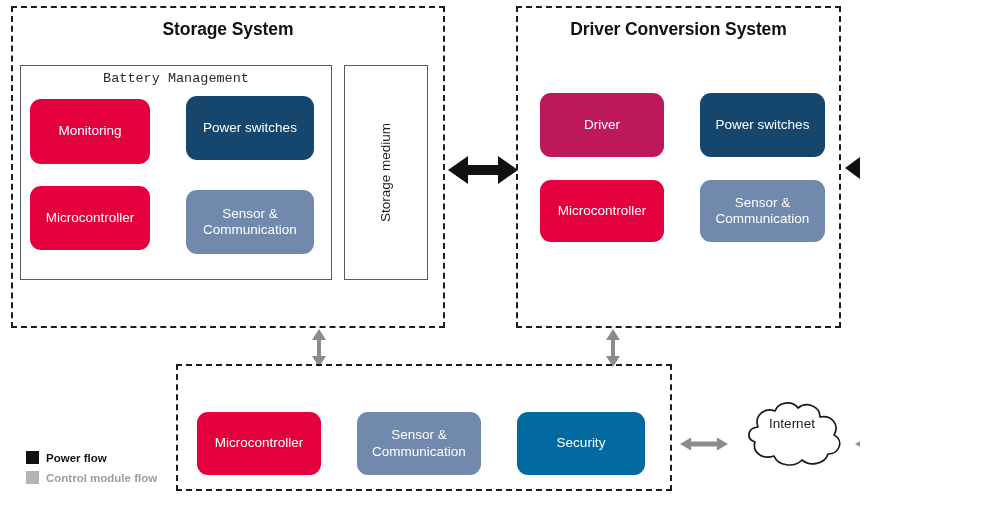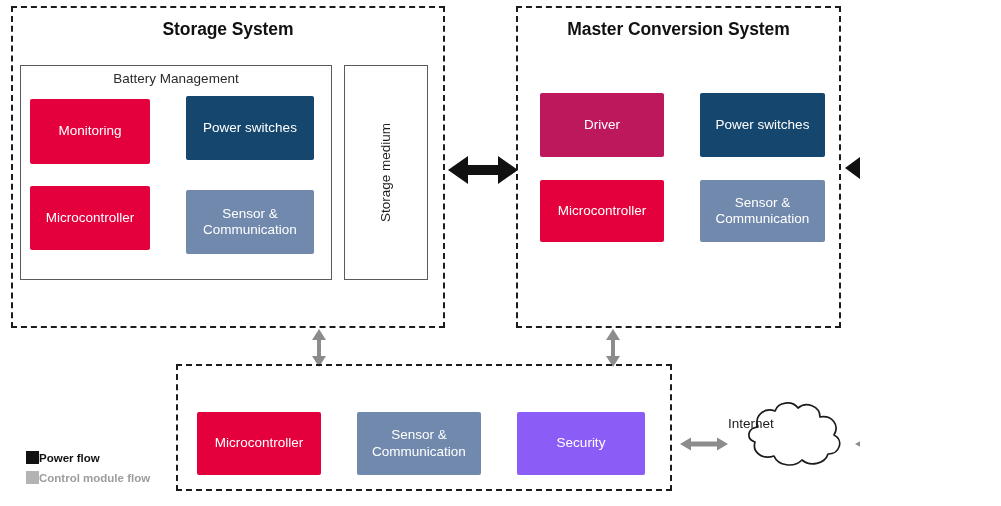--- a/index.html
+++ b/index.html
@@ -39,25 +39,26 @@
     color: #111111;
     text-align: center;
     letter-spacing: -0.1px;
     white-space: nowrap;
   }
 
   .sub-title {
     color: #2b2b2b;
     text-align: center;
     white-space: nowrap;
+    font-family: Liberation Mono, monospace;
   }
 
   
   .blk {
-    border-radius: 2px;
+    border-radius: 11px;
     color: #ffffff;
     display: flex;
     align-items: center;
     justify-content: center;
     text-align: center;
     line-height: 1.22;
     font-size: 13.5px;
     padding: 16px 4px;
   }
   .blk.two-line { line-height: 1.2; }
@@ -85,35 +86,37 @@
     justify-content: center;
     font-weight: bold;
     font-size: 19px;
     color: #111;
   }
 
   
   .legend-row {
     display: flex;
     align-items: center;
+    gap: 7px;
     white-space: nowrap;
   }
   .legend-swatch {
     width: 13px; height: 13px;
     flex: 0 0 auto;
   }
   .legend-label {
     font-size: 11.5px;
     font-weight: bold;
   }
 
   
   .cloud-label {
     position: absolute;
     width: 100%;
+    text-align: center;
     font-size: 13.5px;
     color: #1c1c1c;
     white-space: nowrap;
   }
   .util-label {
     position: absolute;
     width: 100%;
     text-align: center;
     font-size: 13px;
     color: #1c1c1c;
@@ -148,21 +151,21 @@
   <div class="abs solid-box vtext" style="left:344px; top:65px; width:84px; height:215px;">
     <span>Storage medium</span>
   </div>
 
   <svg class="abs" style="left:448px; top:152px; width:70px; height:36px;" viewBox="0 0 70 36">
     <path d="M0 18 L20 4 L20 13 L50 13 L50 4 L70 18 L50 32 L50 23 L20 23 L20 32 Z" fill="#111111"></path>
   </svg>
 
   <div class="abs dashed-box" style="left:516px; top:6px; width:325px; height:322px;"></div>
 
-  <div class="abs sys-title" style="left:516px; top:19px; width:325px; font-size:17.5px;">Master Conversion System</div>
+  <div class="abs sys-title" style="left:516px; top:19px; width:325px; font-size:17.5px;">Driver Conversion System</div>
 
   <div class="abs blk" style="left:540px; top:93px; width:124px; height:64px; background:#be185d;">Driver</div>
 
   <div class="abs blk" style="left:700px; top:93px; width:125px; height:64px; background:#14466E;">Power switches</div>
 
   <div class="abs blk" style="left:540px; top:180px; width:124px; height:62px; background:#E4003C;">Microcontroller</div>
 
   <div class="abs blk two-line" style="left:700px; top:180px; width:125px; height:62px; background:#7089AD;">
     <span style="white-space:pre-line;">Sensor &amp;
 Communication</span>
@@ -185,21 +188,21 @@
   <div class="abs dashed-box" style="left:176px; top:364px; width:496px; height:127px;"></div>
 
 
   <div class="abs blk" style="left:197px; top:412px; width:124px; height:63px; background:#E4003C;">Microcontroller</div>
 
   <div class="abs blk two-line" style="left:357px; top:412px; width:124px; height:63px; background:#7089AD;">
     <span style="white-space:pre-line;">Sensor &amp;
 Communication</span>
   </div>
 
-  <div class="abs blk" style="left:517px; top:412px; width:128px; height:63px; background:#8b5cf6;">Security</div>
+  <div class="abs blk" style="left:517px; top:412px; width:128px; height:63px; background:#0369a1;">Security</div>
 
   <svg class="abs" style="left:680px; top:435px; width:48px; height:18px;" viewBox="0 0 48 18">
     <path d="M0 9 L11 2.5 L11 6.5 L37 6.5 L37 2.5 L48 9 L37 15.5 L37 11.5 L11 11.5 L11 15.5 Z" fill="#8C8C8C"></path>
   </svg>
 
   <div class="abs" style="left:728px; top:398px; width:128px; height:72px;">
     <svg viewBox="0 0 128 72" style="width:128px; height:72px;">
       <path d="M30 29
                C26 18, 36 9, 47 13
                C50 4, 64 2, 70 10

